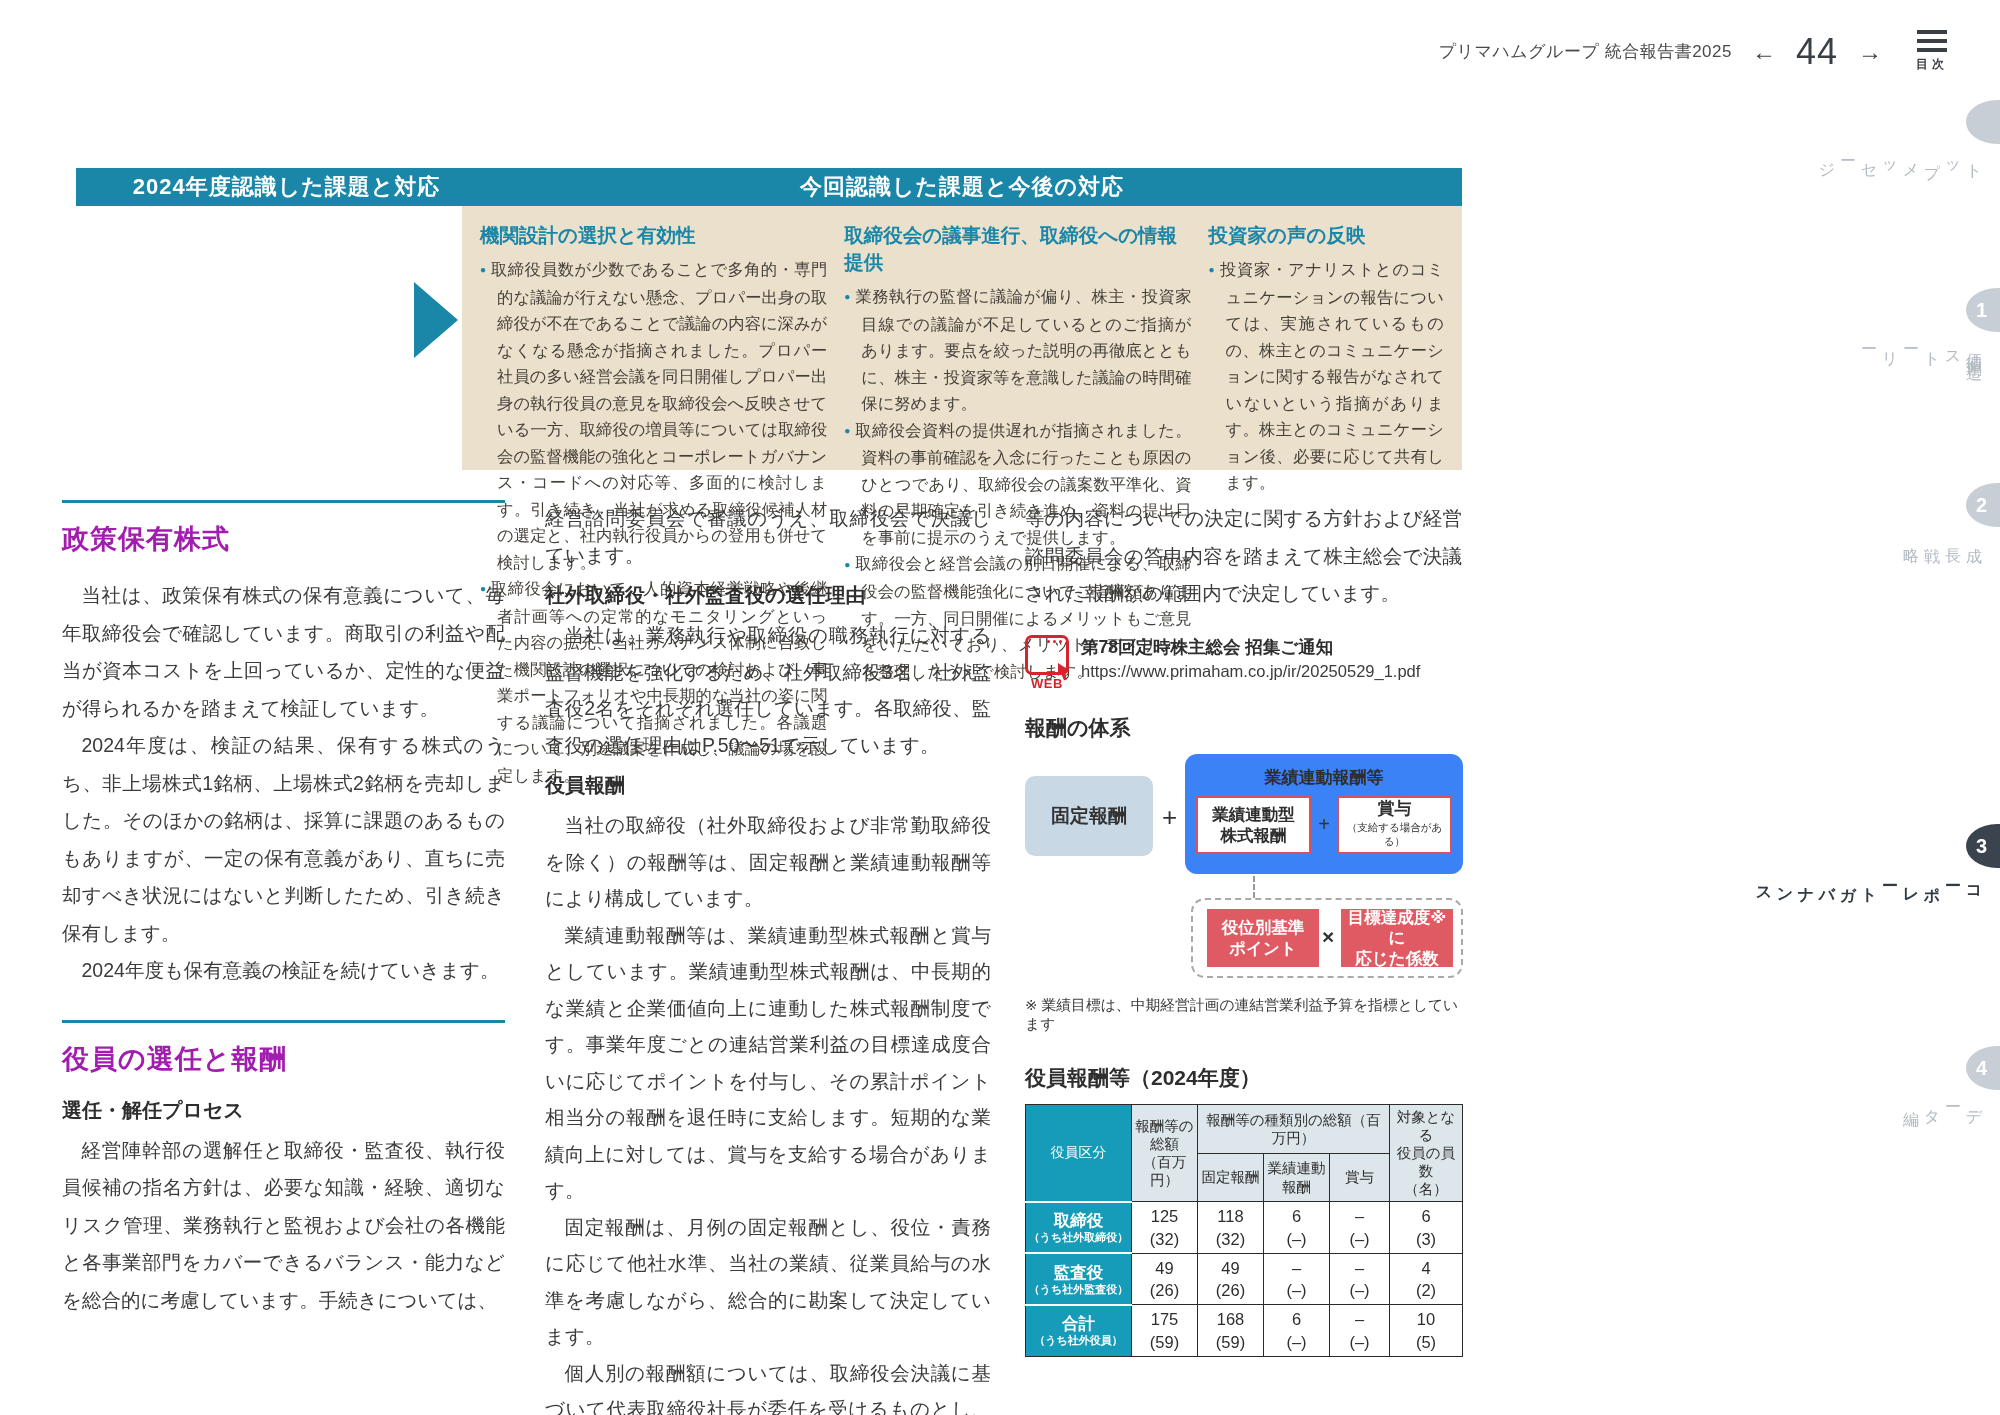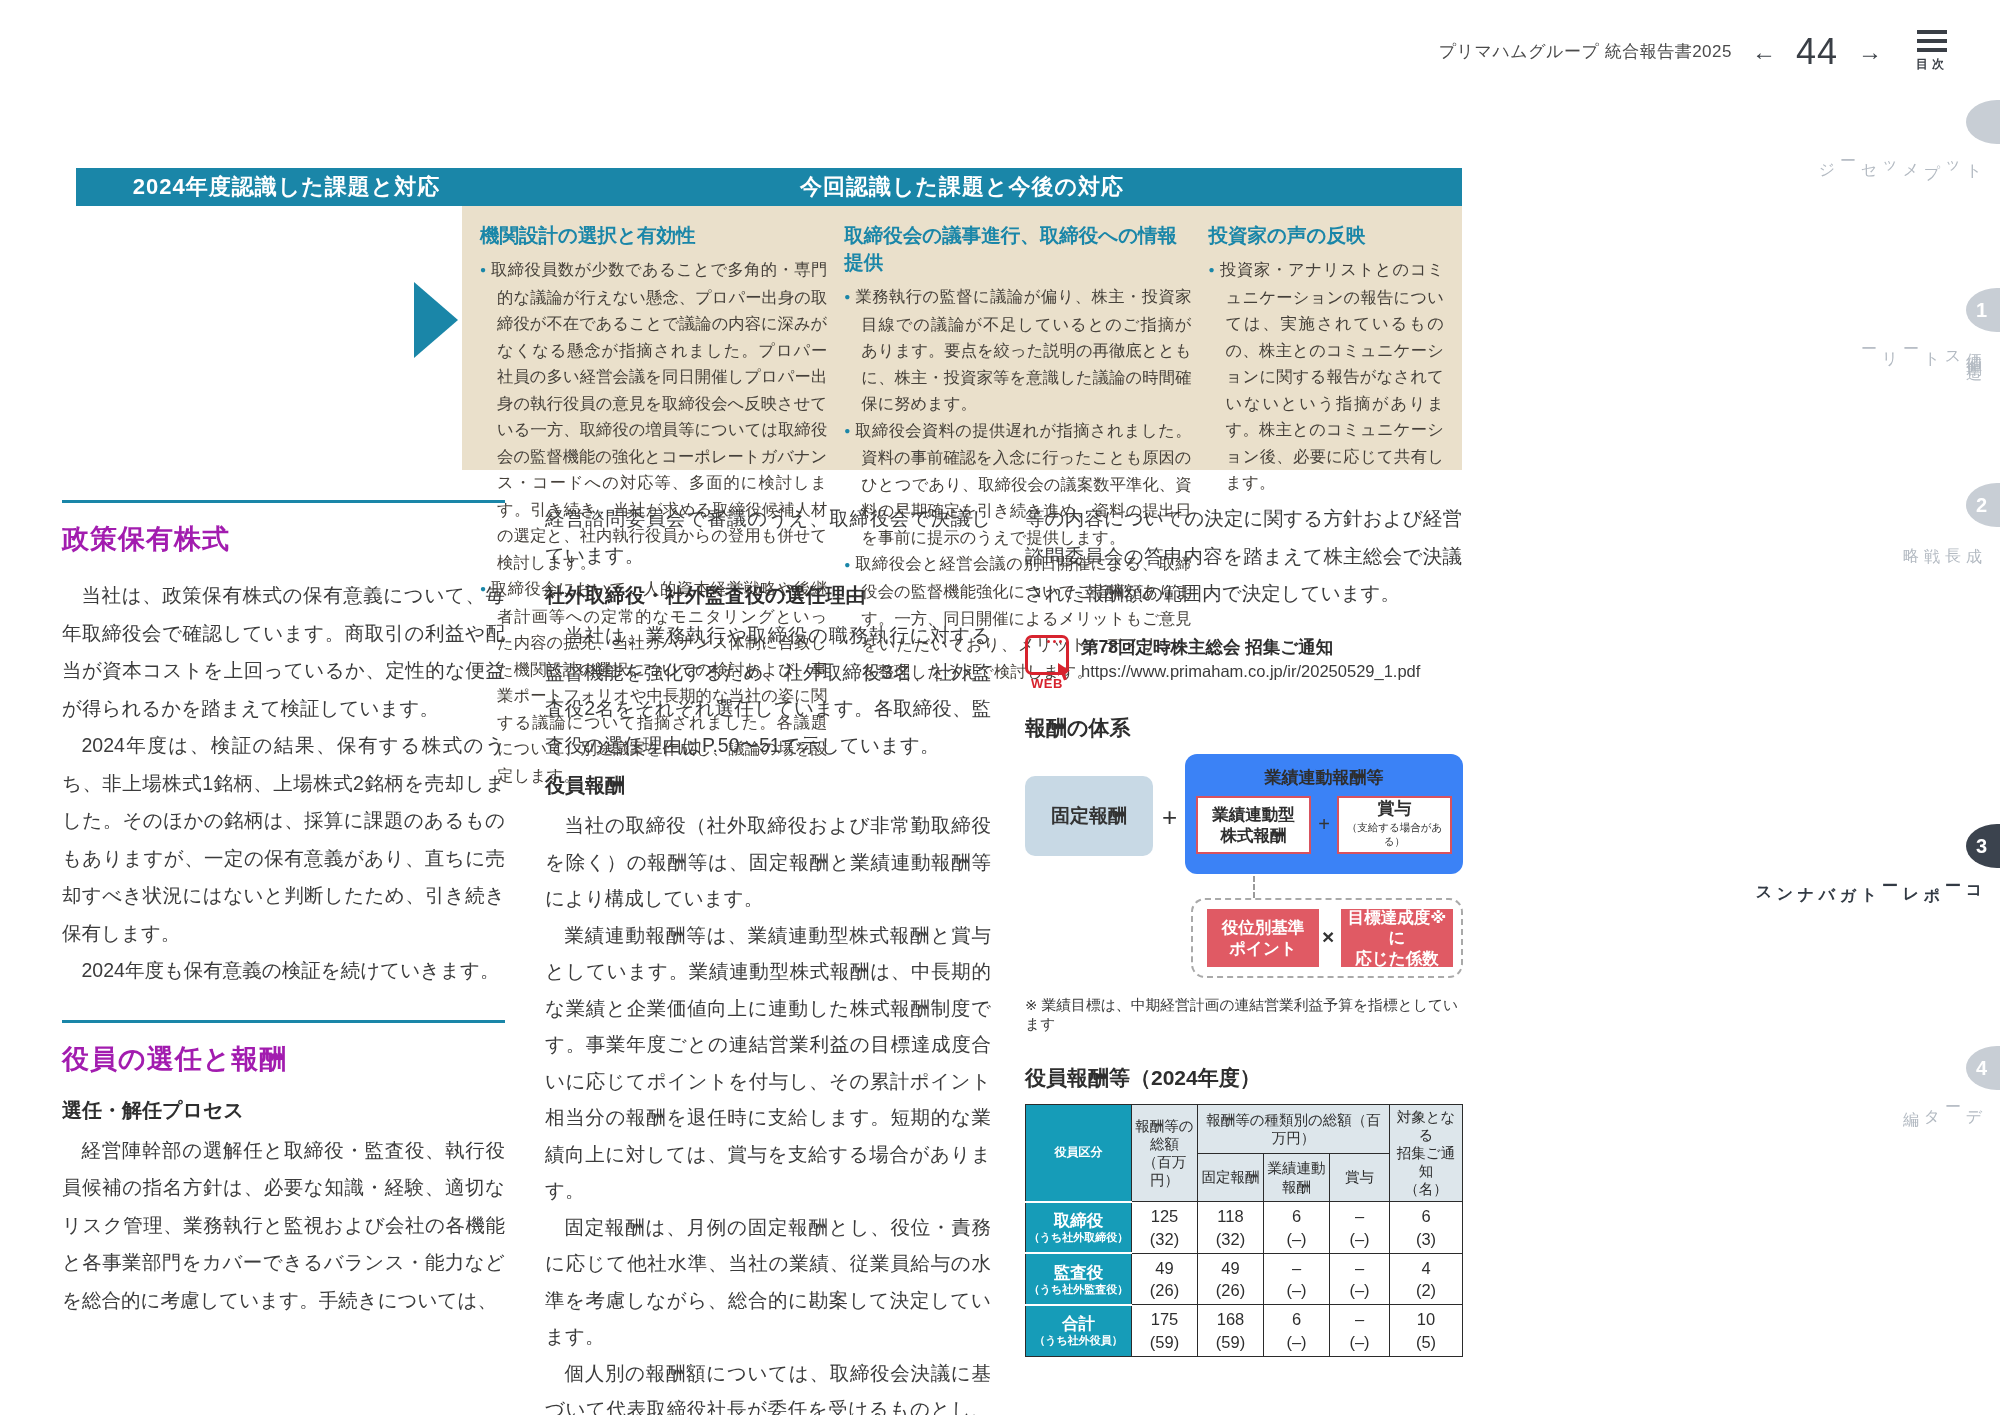--- a/index.html
+++ b/index.html
@@ -256,27 +256,27 @@
     <colgroup>
         <col style="width:106px">
         <col style="width:66px">
         <col style="width:66px">
         <col style="width:66px">
         <col style="width:60px">
         <col style="width:73px">
       </colgroup>
     <thead>
       <tr>
-        <th class="teal" rowspan="2" style="font-size:12px;font-weight:bold;">役員区分</th>
+        <th class="teal" rowspan="2" style="font-size:14px;font-weight:normal;">役員区分</th>
         <th class="lt pre" rowspan="2">報酬等の
 総額
 （百万円）</th>
         <th class="lt" colspan="3">報酬等の種類別の総額（百万円）</th>
         <th class="lt pre" rowspan="2">対象となる
-招集ご通知
+役員の員数
 （名）</th>
       </tr>
       <tr>
         <th class="lt">固定報酬</th>
         <th class="lt pre">業績連動
 報酬</th>
         <th class="lt">賞与</th>
       </tr>
     </thead>
     <tbody>

